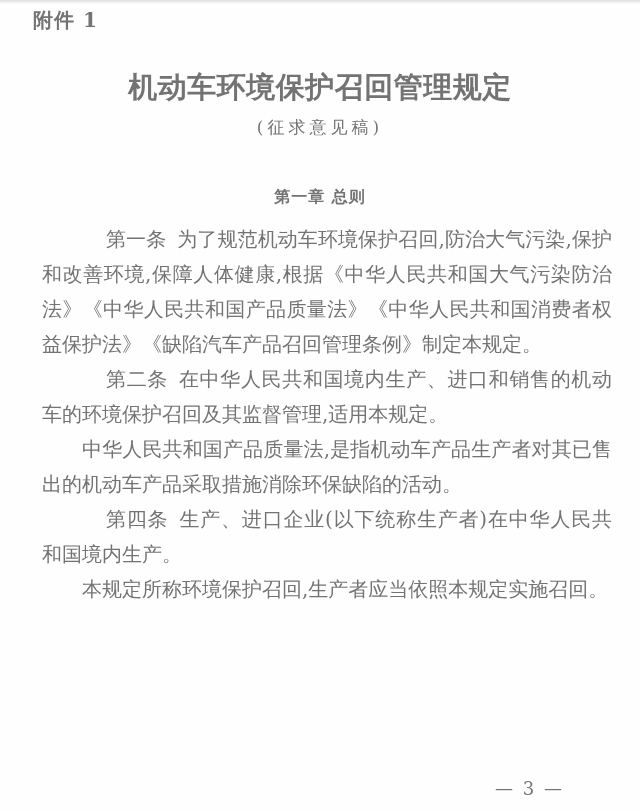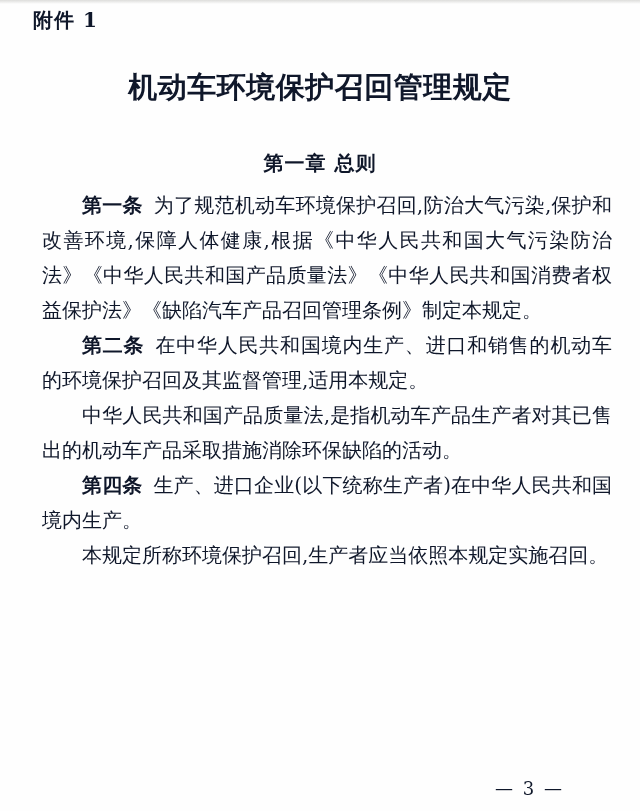--- a/index.html
+++ b/index.html
@@ -6,21 +6,21 @@
     margin: 0;
     padding: 0;
     background: #ffffff;
   }
   .page {
     position: relative;
     width: 640px;
     height: 811px;
     margin: 0;
     background: #fefefe;
-    color: #0f172a;
+    color: #737373;
     font-family: "DejaVu Serif", "Liberation Serif", serif;
     overflow: hidden;
     box-sizing: border-box;
   }
   
   .page::before {
     content: "";
     position: absolute;
     top: 0; left: 0; right: 0;
     height: 4px;
@@ -45,40 +45,41 @@
   .subtitle {
     margin-top: 11px;
     text-align: center;
     font-size: 17px;
     letter-spacing: 4px;
     line-height: 22px;
   }
   .chapter {
     margin: 47px 0 0 0;
     text-align: center;
-    font-size: 20px;
+    font-size: 16px;
     font-weight: bold;
     letter-spacing: 1px;
     line-height: 24px;
   }
   .content {
     margin: 13px 28px 0 42px;
     font-size: 20px;
     line-height: 35px;
     text-align: justify;
     text-justify: inter-character;
   }
   .para {
     margin: 0;
     padding: 0;
     text-indent: 2em;
   }
   .article-label {
-    font-weight: bold;
+    font-weight: normal;
     padding-right: 0.55em;
+    margin-left: 24px;
   }
   .article-label:empty {
     display: none;
   }
   .page-number {
     position: absolute;
     right: 76px;
     bottom: 11px;
     font-size: 18px;
     letter-spacing: 2px;
@@ -87,20 +88,21 @@
 </style>
 </head>
 <body>
 
 <div class="page">
 
   <div class="attachment">附件 1</div>
 
   <h1 class="title">机动车环境保护召回管理规定</h1>
 
+  <div class="subtitle">(征求意见稿)</div>
 
   <h2 class="chapter">第一章 总则</h2>
 
   <div class="content">
     <p class="para"><span class="article-label">第一条</span><span class="para-text">为了规范机动车环境保护召回,防治大气污染,保护和改善环境,保障人体健康,根据《中华人民共和国大气污染防治法》《中华人民共和国产品质量法》《中华人民共和国消费者权益保护法》《缺陷汽车产品召回管理条例》制定本规定。</span></p>
     <p class="para"><span class="article-label">第二条</span><span class="para-text">在中华人民共和国境内生产、进口和销售的机动车的环境保护召回及其监督管理,适用本规定。</span></p>
     <p class="para"><span class="para-text">中华人民共和国产品质量法,是指机动车产品生产者对其已售出的机动车产品采取措施消除环保缺陷的活动。</span></p>
     <p class="para"><span class="article-label">第四条</span><span class="para-text">生产、进口企业(以下统称生产者)在中华人民共和国境内生产。</span></p>
     <p class="para"><span class="para-text">本规定所称环境保护召回,生产者应当依照本规定实施召回。</span></p>
   </div>

